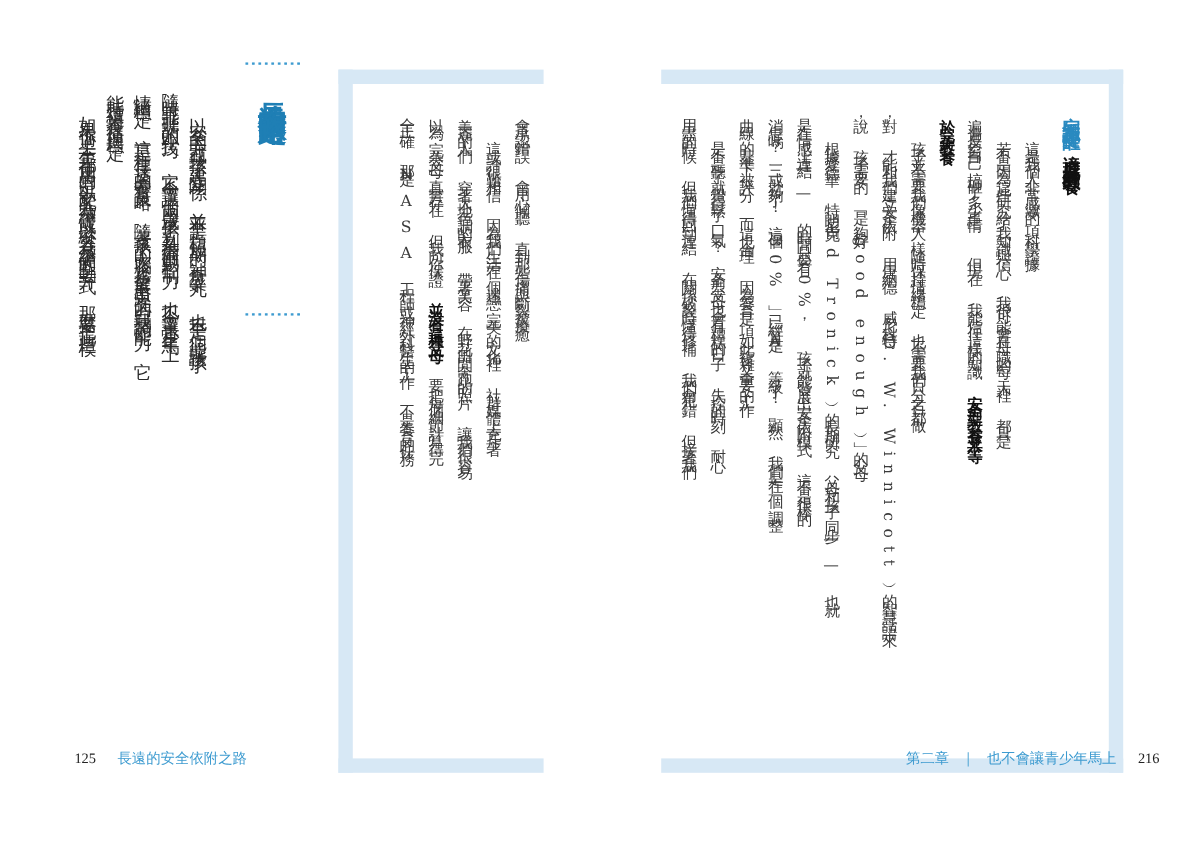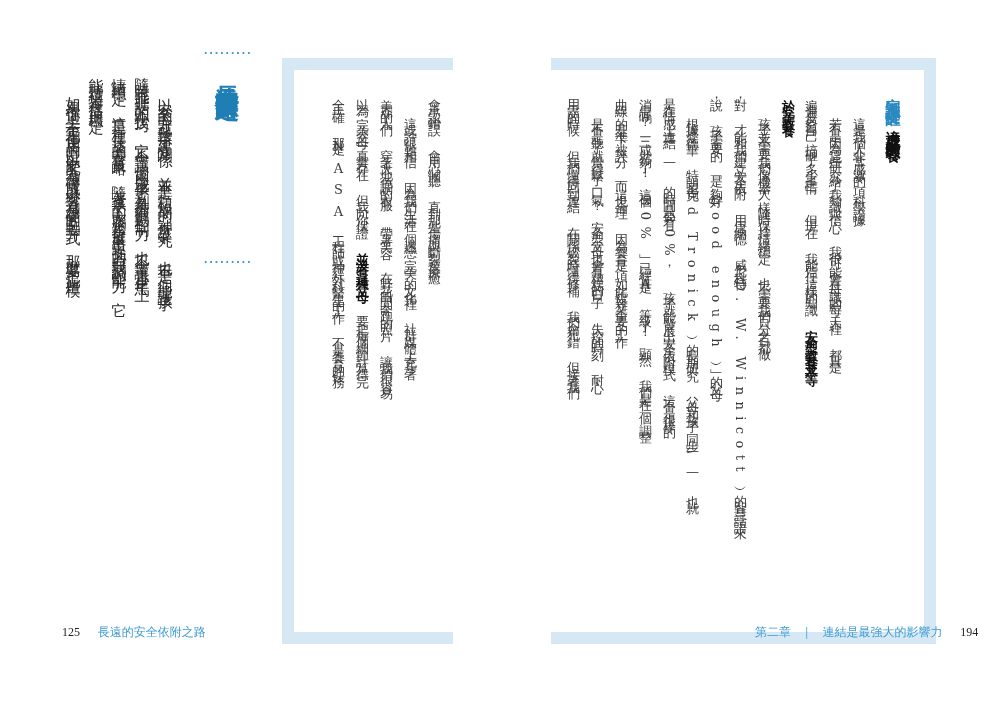--- a/index.html
+++ b/index.html
@@ -109,16 +109,16 @@
   <div class="vcol box-col" style="left:186px; top:88px;"><span>　根據愛德華．特朗尼克（</span><span class="latin">Ed Tronick</span><span>）的長期研究，父母和孩子「同步」——也就</span></div>
   <div class="vcol box-col" style="left:163px; top:88px;"><span>是在情感上連結——的時間只要有</span><span class="latin">30%</span><span>，孩子就能發展出安全依附模式。這不是很棒的</span></div>
   <div class="vcol box-col" style="left:139px; top:88px;"><span>消息嗎？三成就夠了！這個「</span><span class="latin">30%</span><span>」已經算是</span><span>A</span><span>等級了！顯然，我們是在一個「調整</span></div>
   <div class="vcol box-col" style="left:115px; top:88px;">曲線」的基準下被評分，而這也合理，因為養育是一項如此複雜又重要的工作。</div>
   <div class="vcol box-col" style="left:91px; top:88px;">　是不是聽了就覺得鬆了一口氣？安全型父母也會有糟糕的日子、失控的時刻、耐心</div>
   <div class="vcol box-col" style="left:67px; top:88px;">用盡的時候。但我們懂得回到連結，在關係破裂時懂得修補。我們會犯錯，但接著我們</div>
 
   <div class="footer" style="left:255px;">
     <span class="runhead">第二章</span>
     <span class="runhead" style="margin:0 6px;">｜</span>
-    <span class="runhead">連結是最強大的影響力</span>
-    <span class="pgnum" style="margin-left:14px;">194</span>
+    <span class="runhead">也不會讓青少年馬上</span>
+    <span class="pgnum" style="margin-left:14px;">216</span>
   </div>
 </div>
 
 </body></html>

